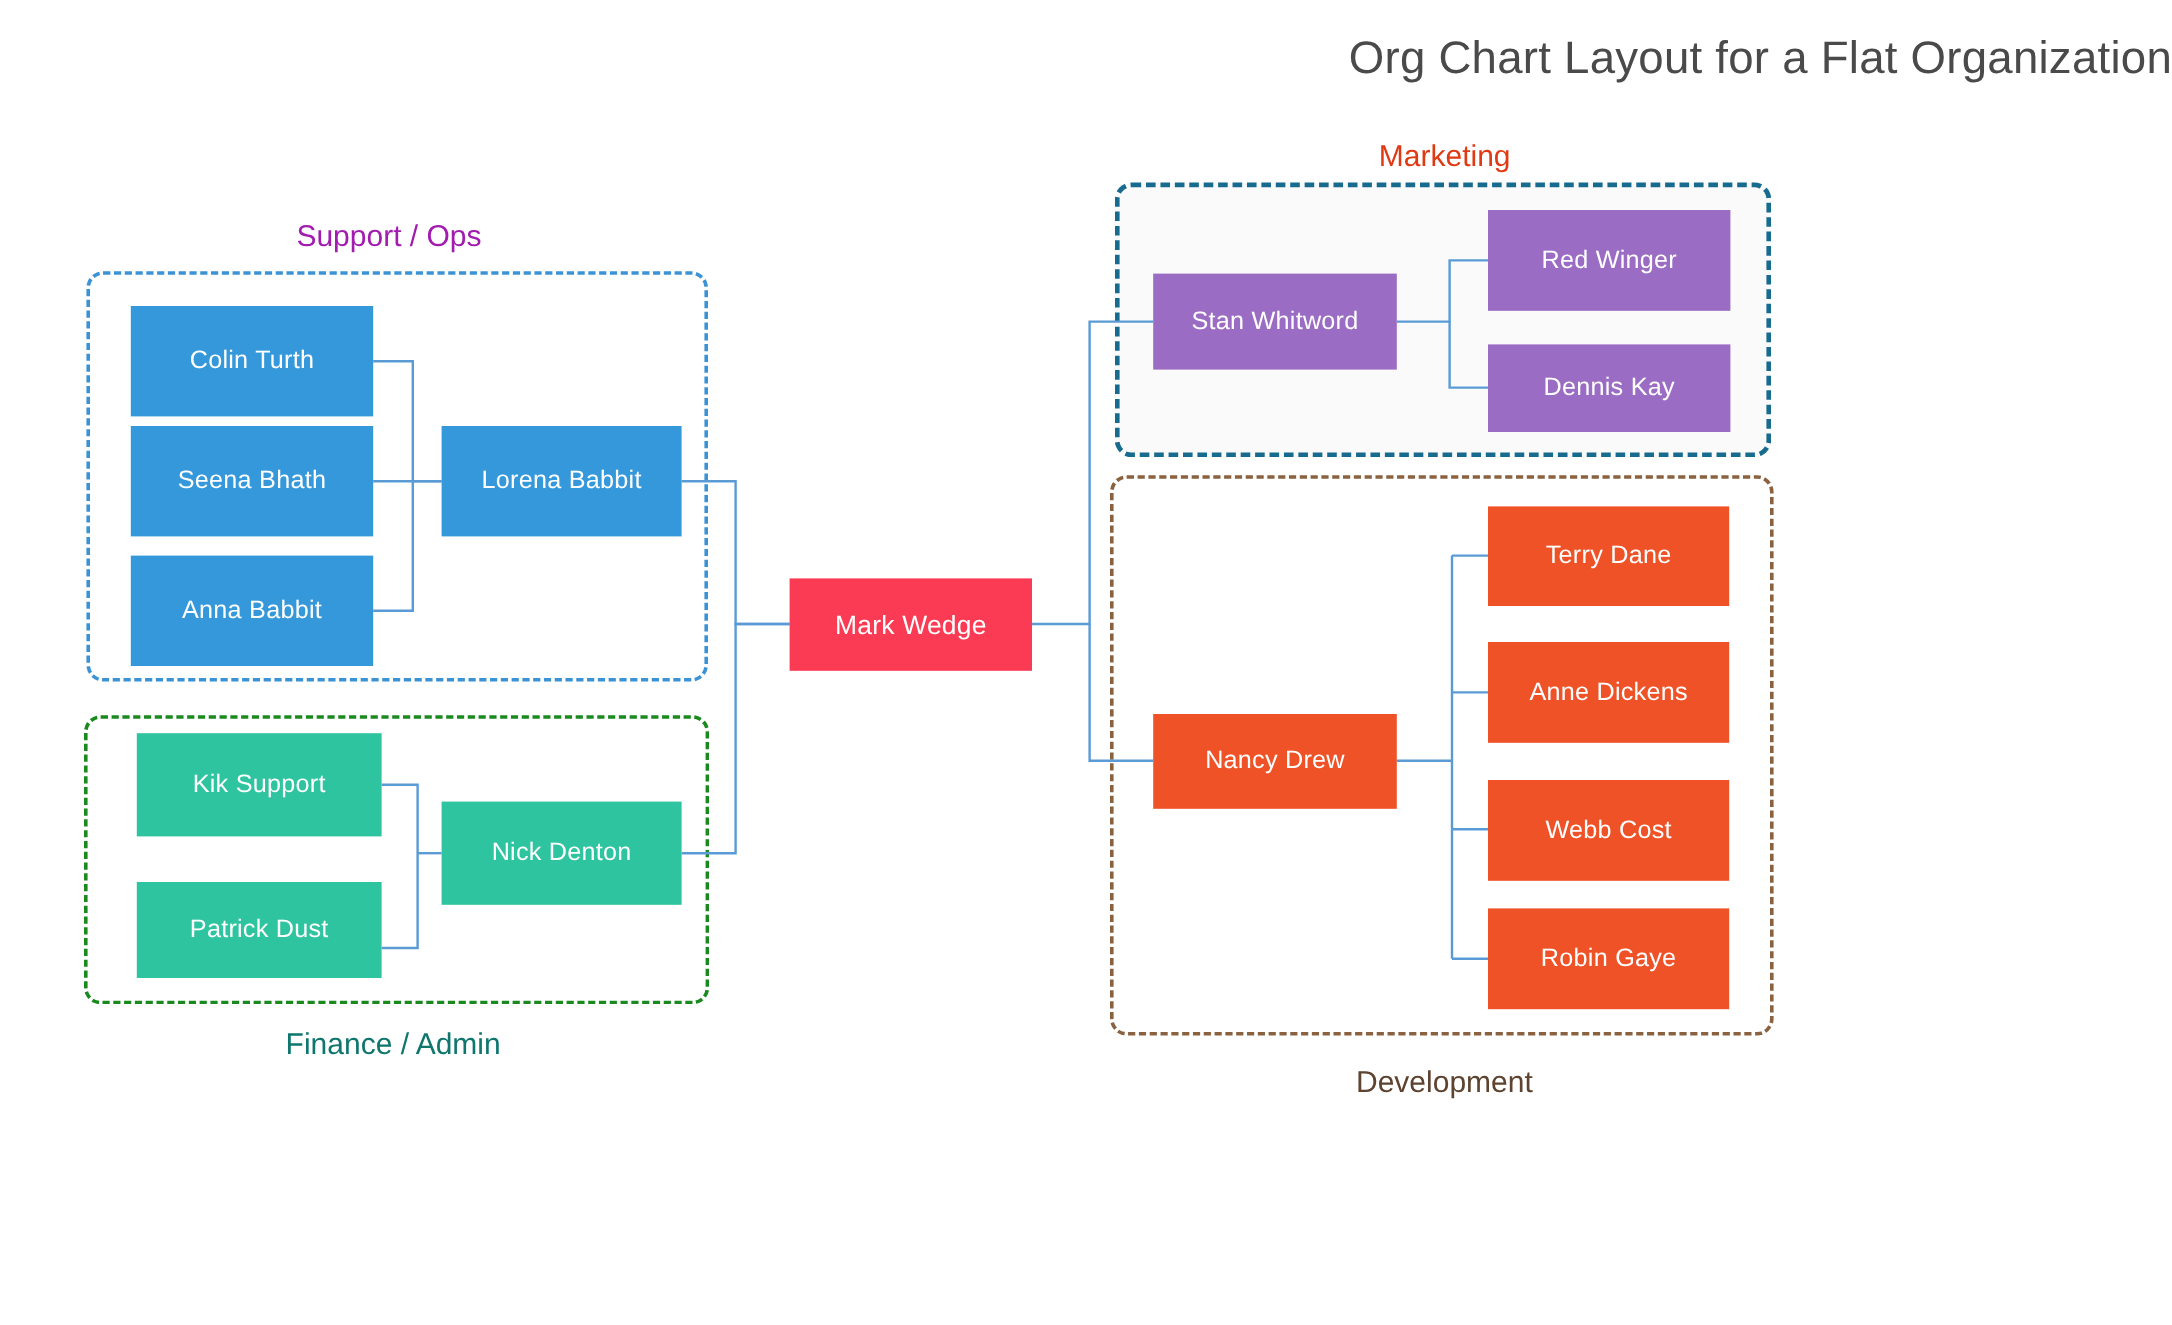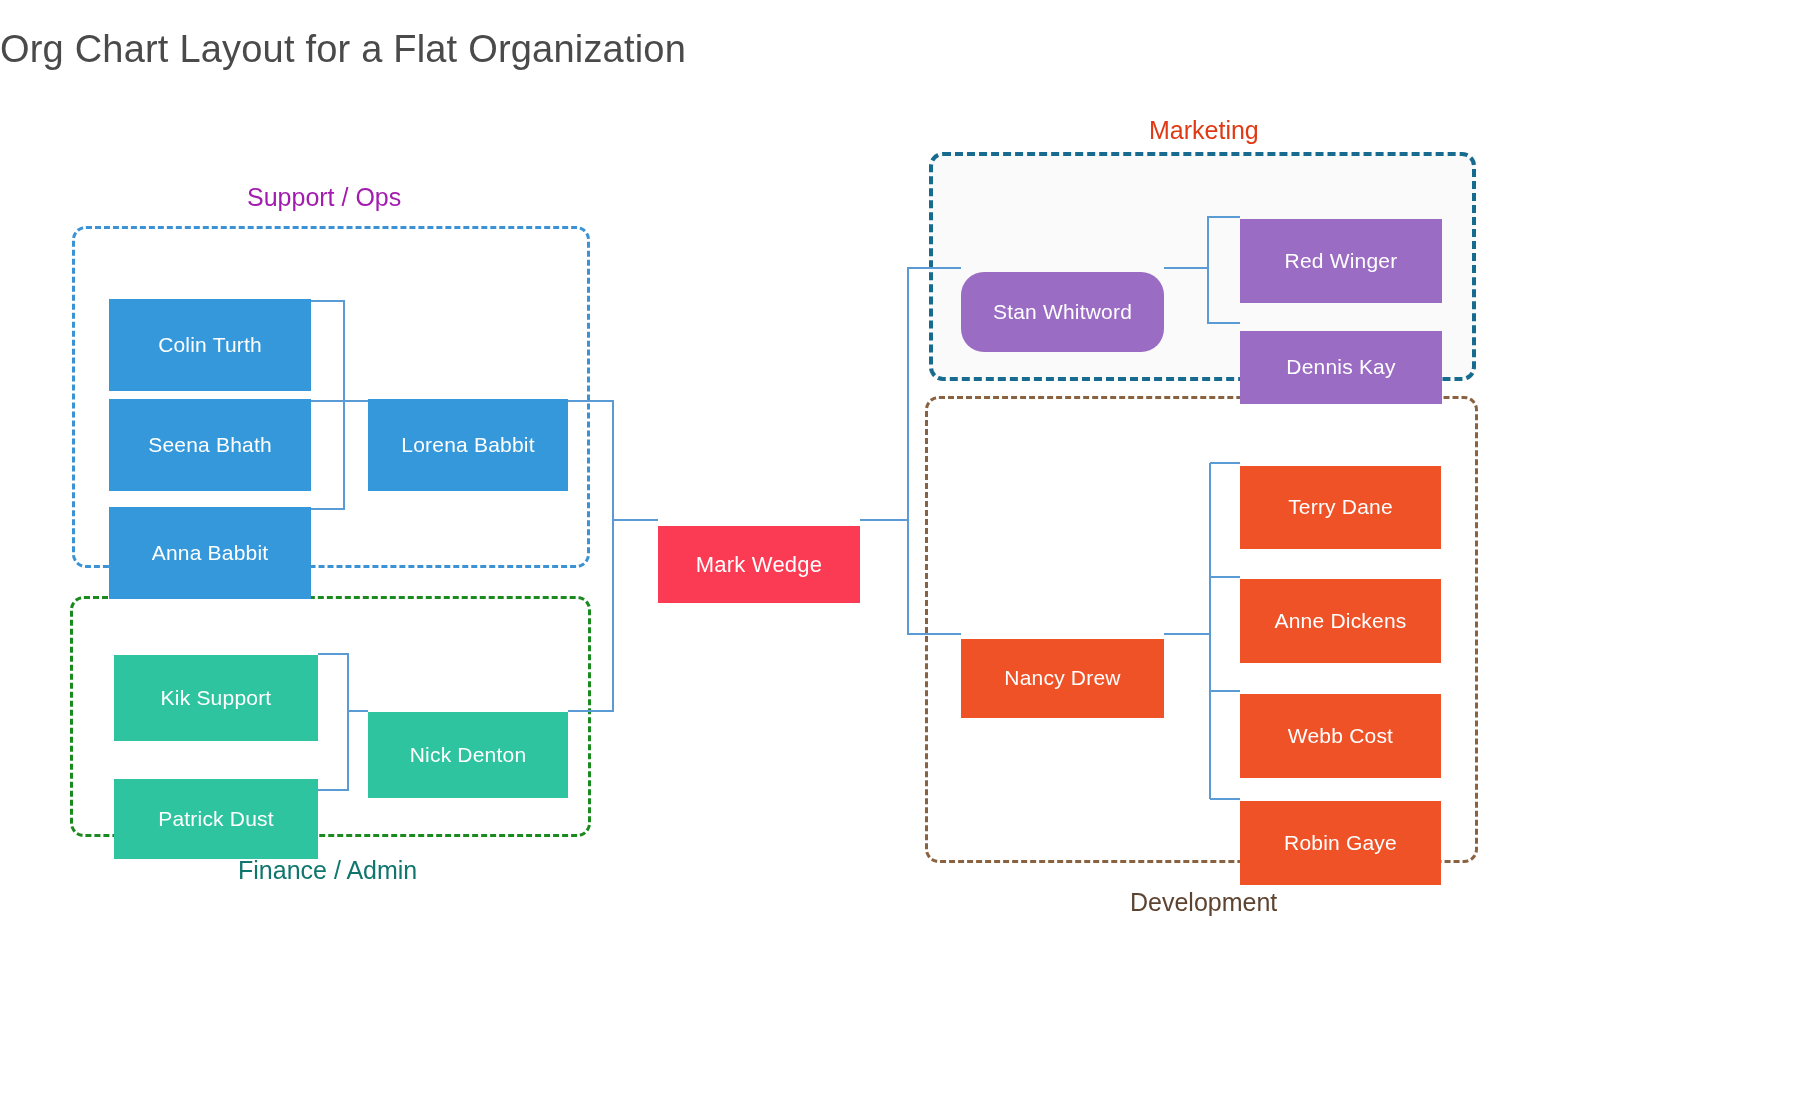--- a/index.html
+++ b/index.html
@@ -18,21 +18,21 @@
     position: relative;
     width: 1810px;
     height: 1104px;
     background: #ffffff;
   }
   .chart-title {
     position: absolute;
     left: 0;
     top: 28px;
     width: 1810px;
-    text-align: left;
+    text-align: right;
     font-size: 38px;
     font-weight: 400;
     color: #4a4a4a;
     letter-spacing: 0.2px;
   }
   
   .group-box {
     position: absolute;
     box-sizing: border-box;
     border-radius: 14px;
@@ -60,21 +60,20 @@
     box-sizing: border-box;
     display: flex;
     align-items: center;
     justify-content: center;
     color: #ffffff;
     font-size: 21px;
     font-weight: 400;
     line-height: 1.15;
     padding: 0 8px;
     letter-spacing: 0.2px;
-    margin-top: 44px;
   }
   .c-blue   { background: #3498db; }
   .c-green  { background: #2ec4a0; }
   .c-red    { background: #fb3b53; }
   .c-purple { background: #9b6cc4; }
   .c-orange { background: #ef5227; }
 
   svg.links {
     position: absolute;
     left: 0; top: 0;
@@ -136,21 +135,21 @@
   <div class="node c-blue" style="left:109px; top:355px; width:202px; height:92px;">Seena Bhath</div>
   <div class="node c-blue" style="left:109px; top:463px; width:202px; height:92px;">Anna Babbit</div>
   <div class="node c-blue" style="left:368px; top:355px; width:200px; height:92px;">Lorena Babbit</div>
 
   <div class="node c-green" style="left:114px; top:611px; width:204px; height:86px;">Kik Support</div>
   <div class="node c-green" style="left:114px; top:735px; width:204px; height:80px;">Patrick Dust</div>
   <div class="node c-green" style="left:368px; top:668px; width:200px; height:86px;">Nick Denton</div>
 
   <div class="node c-red" style="left:658px; top:482px; width:202px; height:77px; font-size:22px;">Mark Wedge</div>
 
-  <div class="node c-purple" style="left:961px; top:228px; width:203px; height:80px;border-radius:23px;">Stan Whitword</div>
+  <div class="node c-purple" style="left:961px; top:228px; width:203px; height:80px;">Stan Whitword</div>
   <div class="node c-purple" style="left:1240px; top:175px; width:202px; height:84px;">Red Winger</div>
   <div class="node c-purple" style="left:1240px; top:287px; width:202px; height:73px;">Dennis Kay</div>
 
   <div class="node c-orange" style="left:961px; top:595px; width:203px; height:79px;">Nancy Drew</div>
   <div class="node c-orange" style="left:1240px; top:422px; width:201px; height:83px;">Terry Dane</div>
   <div class="node c-orange" style="left:1240px; top:535px; width:201px; height:84px;">Anne Dickens</div>
   <div class="node c-orange" style="left:1240px; top:650px; width:201px; height:84px;">Webb Cost</div>
   <div class="node c-orange" style="left:1240px; top:757px; width:201px; height:84px;">Robin Gaye</div>
 
 </div>

